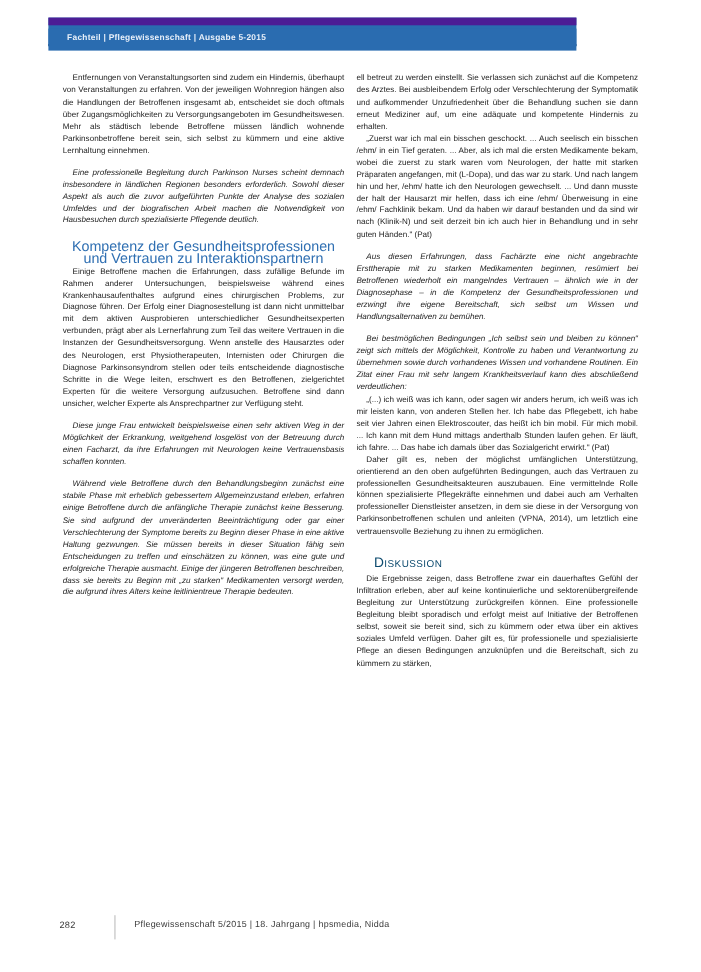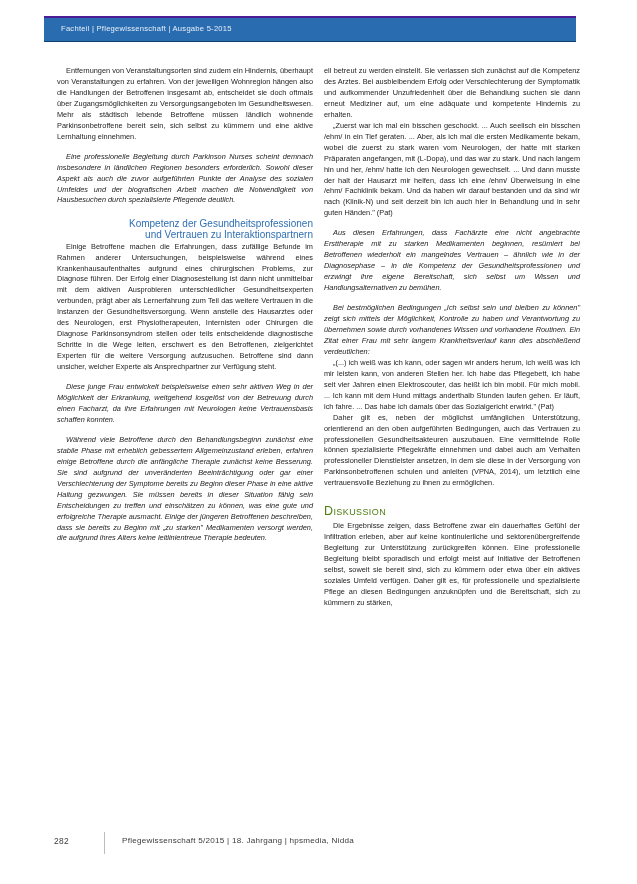--- a/index.html
+++ b/index.html
@@ -23,26 +23,27 @@
     width: 637px;
     height: 884px;
     background: #ffffff;
   }
 
   
   .header-bar {
     position: absolute;
     left: 44px;
     top: 16px;
-    width: 532px;
+    width: 480px;
     height: 26px;
     background: #2a6cb0;
-    border-top: 2px solid #4c1d95;
+    border-top: 7px solid #4c1d95;
     border-bottom: 2px solid #10406e;
     box-sizing: border-box;
+    font-weight: bold;
   }
   .header-bar-inner {
     position: absolute;
     left: 0; top: 3px;
     width: 100%;
     height: 20px;
     background: #2a6cb0;
   }
   .header-label {
     position: absolute;
@@ -79,35 +80,35 @@
   .col p.gap       { margin-top: 9px; font-style: italic; }
 
   
   .col p:last-line { text-align: left; }
 
   
   .subhead {
     margin: 0;
     padding: 0;
     color: #2f6fb2;
-    font-size: 10px;
+    font-size: 13px;
     line-height: 10.6px;
     text-indent: 0;
-    text-align: right;
+    text-align: center;
     margin-top: 13px;
     margin-bottom: 1px;
     font-family: "Liberation Sans", sans-serif;
   }
 
   
   .section-head {
-    margin: 0;
+    margin: 16px;
     margin-top: 15px;
     margin-bottom: 3px;
-    color: #4d7c0f;
+    color: #0c4a6e;
     font-size: 12.5px;
     line-height: 14px;
     letter-spacing: 0.4px;
     text-indent: 0;
     text-align: left;
     font-variant: small-caps;
     font-family: "Liberation Sans", sans-serif;
   }
 
   

